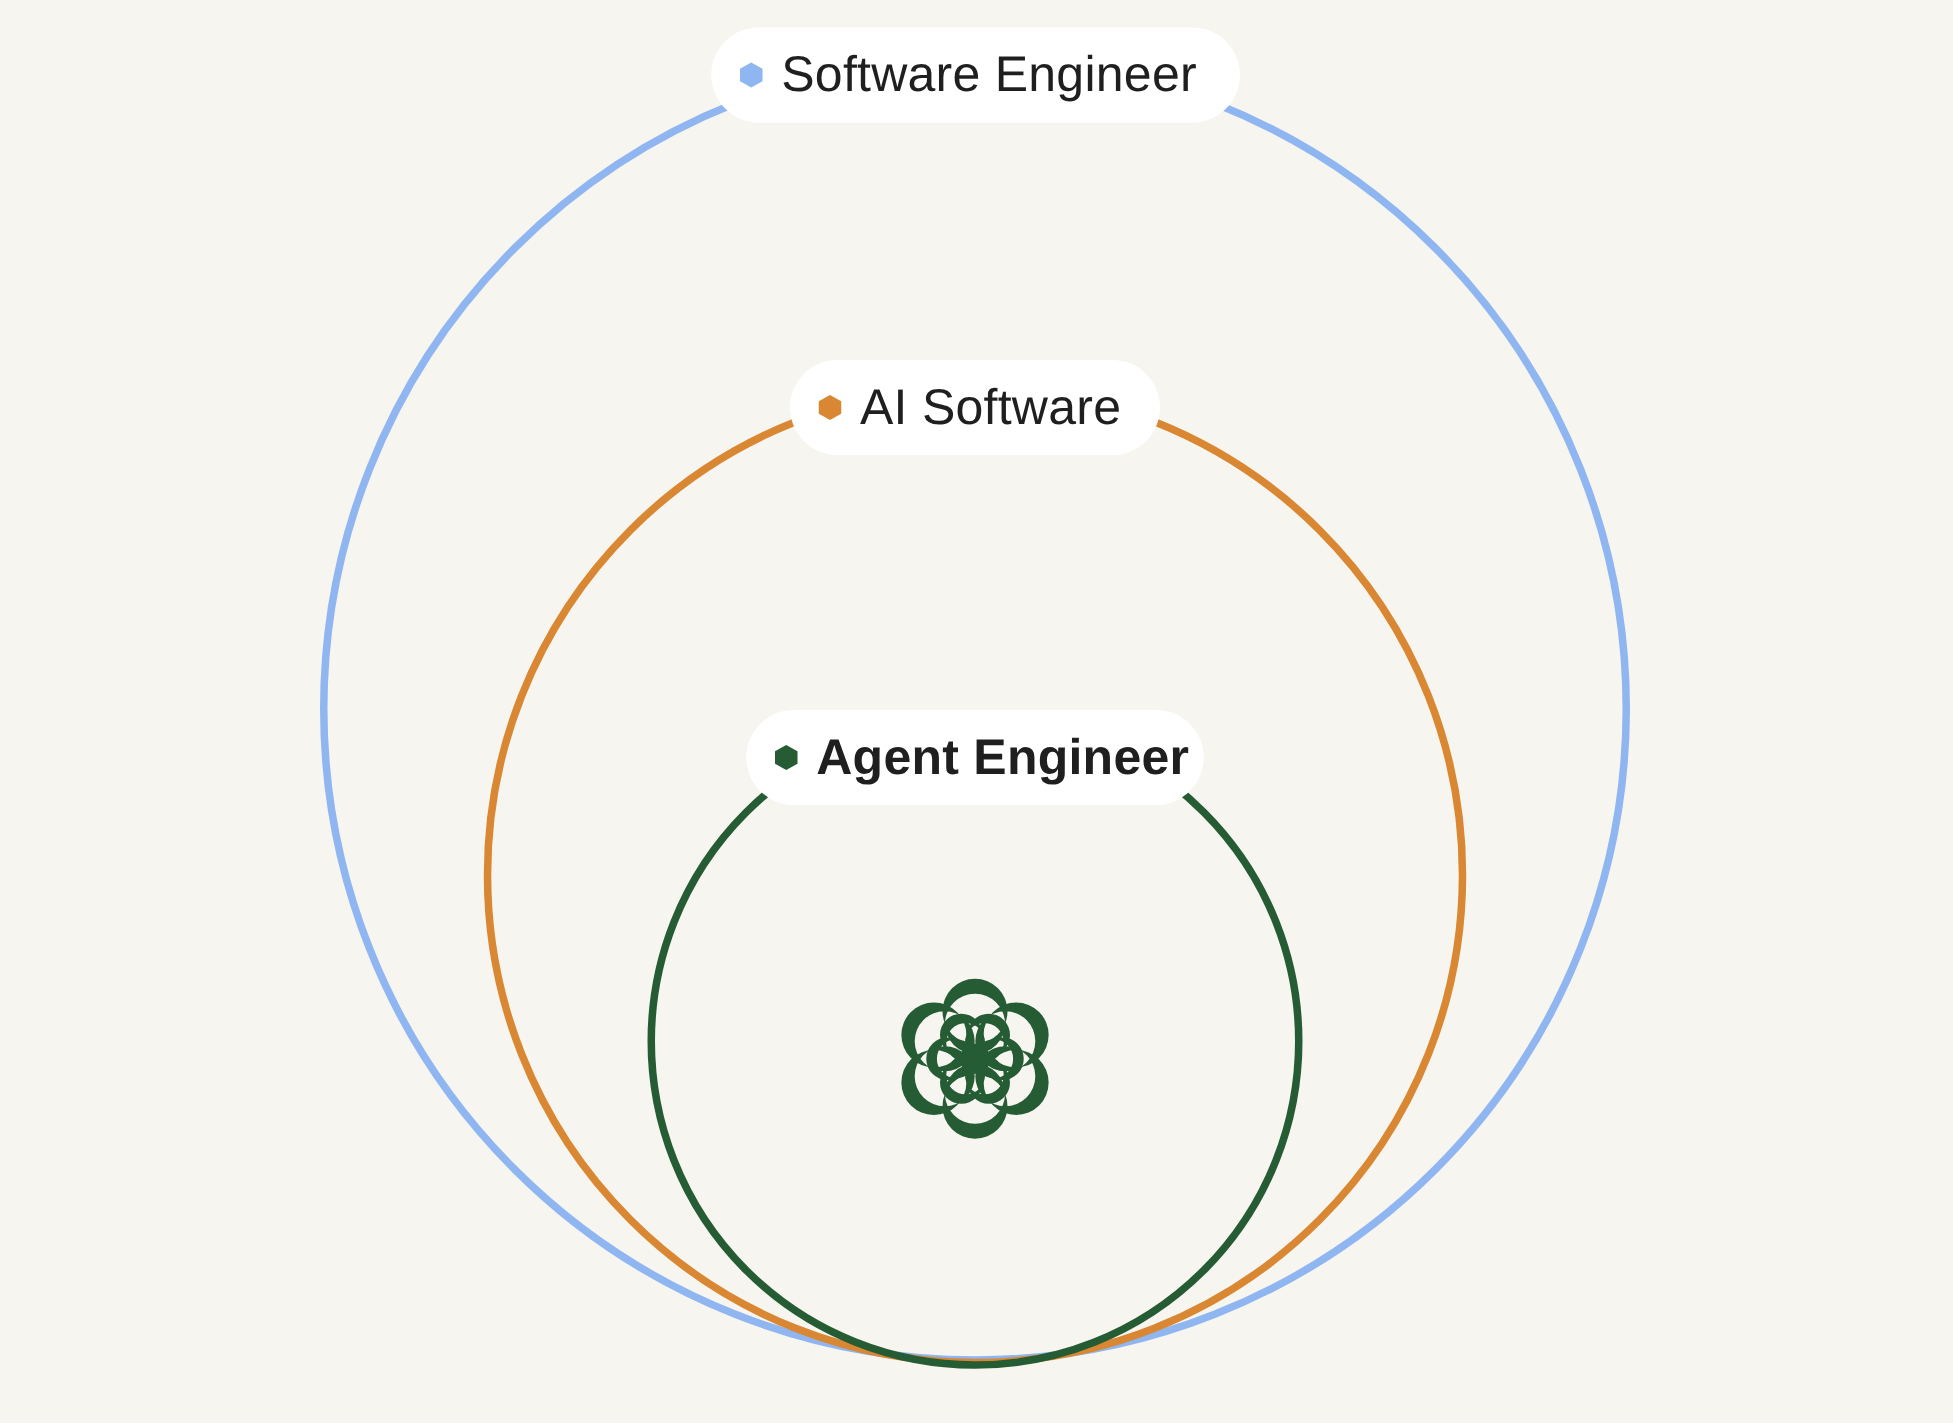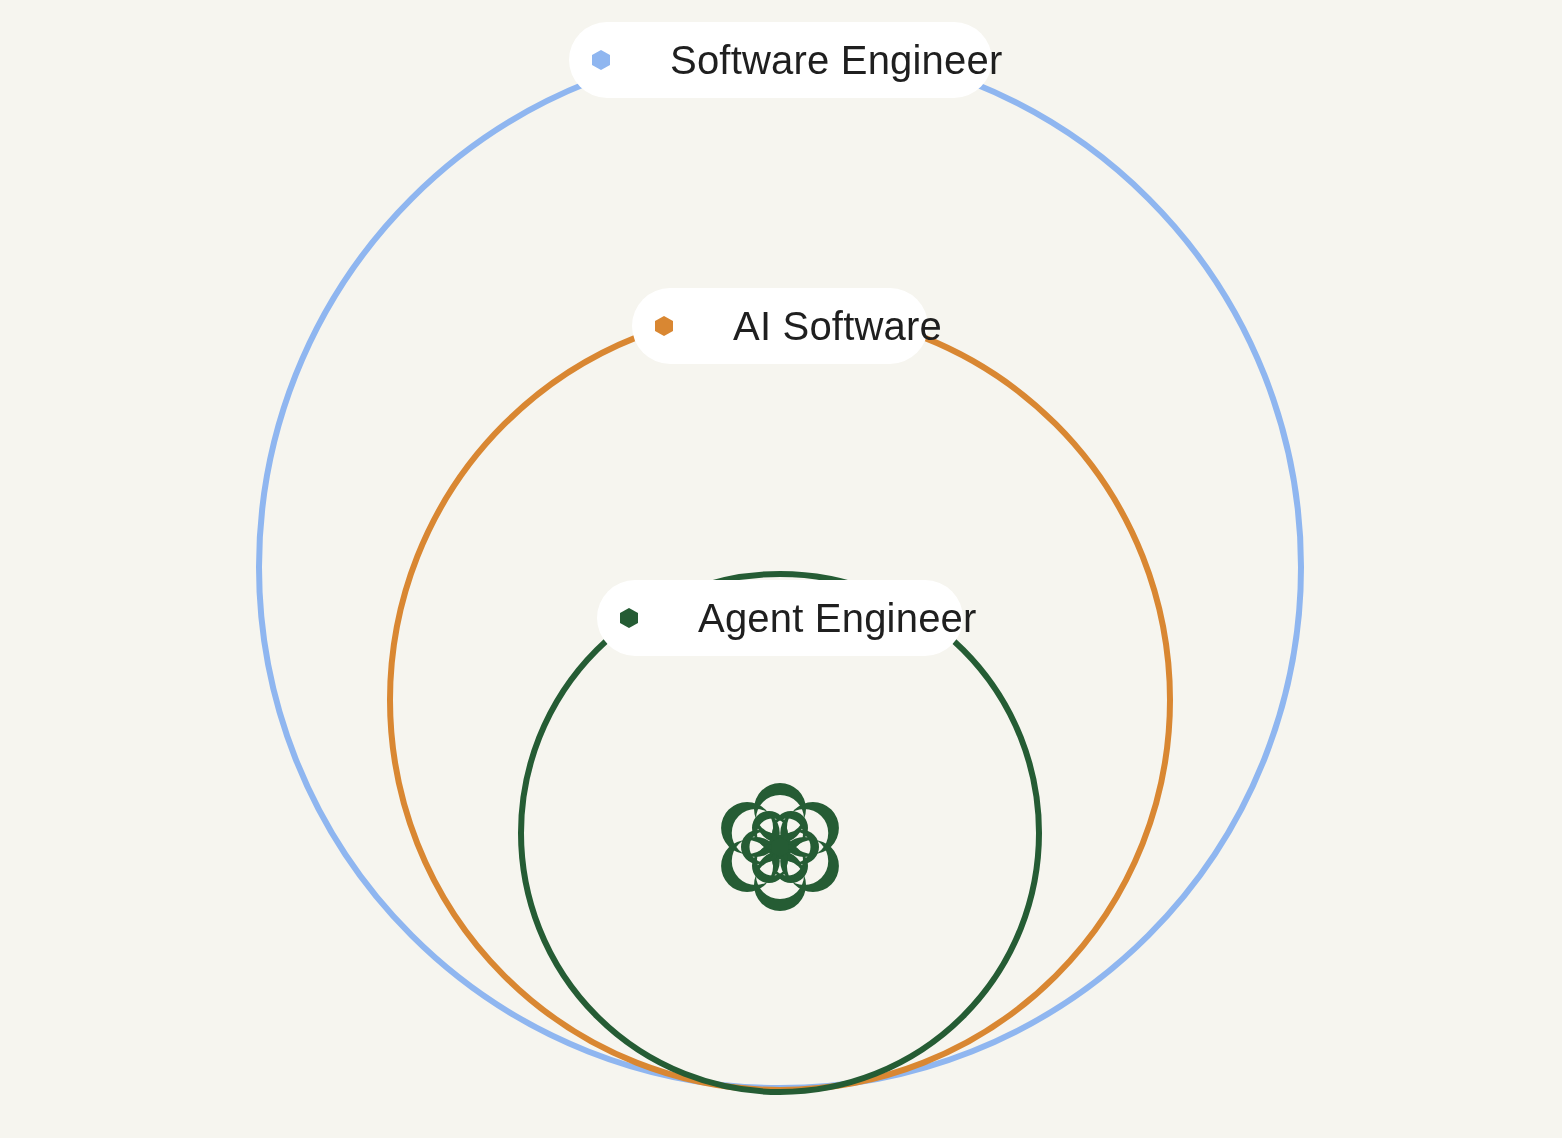--- a/index.html
+++ b/index.html
@@ -12,21 +12,20 @@
     #canvas { position: absolute; left: 0; top: 0; }
     .pill {
       position: absolute;
       height: 76px;
       border-radius: 38px;
       background: #ffffff;
       display: flex; align-items: center;
       box-sizing: border-box;
       padding: 0 24px 0 22px;
       white-space: nowrap;
-      gap: 45px;
     }
     .pill .hex { width: 20px; height: 22px; margin-right: 14px; flex: none; }
     .pill .label {
       font-size: 40px; color: #1f1f1f; letter-spacing: 0.2px;
       line-height: 1;
     }
   </style>
 </head>
 <body>
 
@@ -58,18 +57,18 @@
       <polygon points="10,1 19,6 19,16 10,21 1,16 1,6" fill="#8fb6f0"></polygon>
     </svg>
   <span class="label">Software Engineer</span>
 </div>
 <div class="pill" id="pill-1" style="left: 632px; top: 288px; width: 296px;">
   <svg class="hex" viewBox="0 0 20 22">
       <polygon points="10,1 19,6 19,16 10,21 1,16 1,6" fill="#d98732"></polygon>
     </svg>
   <span class="label">AI Software</span>
 </div>
-<div class="pill" id="pill-2" style="left: 597px; top: 580px; width: 366px;">
+<div class="pill" id="pill-2" style="left: 597px; top: 568px; width: 366px; font-weight: bold;">
   <svg class="hex" viewBox="0 0 20 22">
       <polygon points="10,1 19,6 19,16 10,21 1,16 1,6" fill="#255c34"></polygon>
     </svg>
   <span class="label">Agent Engineer</span>
 </div>
 
 </body></html>

